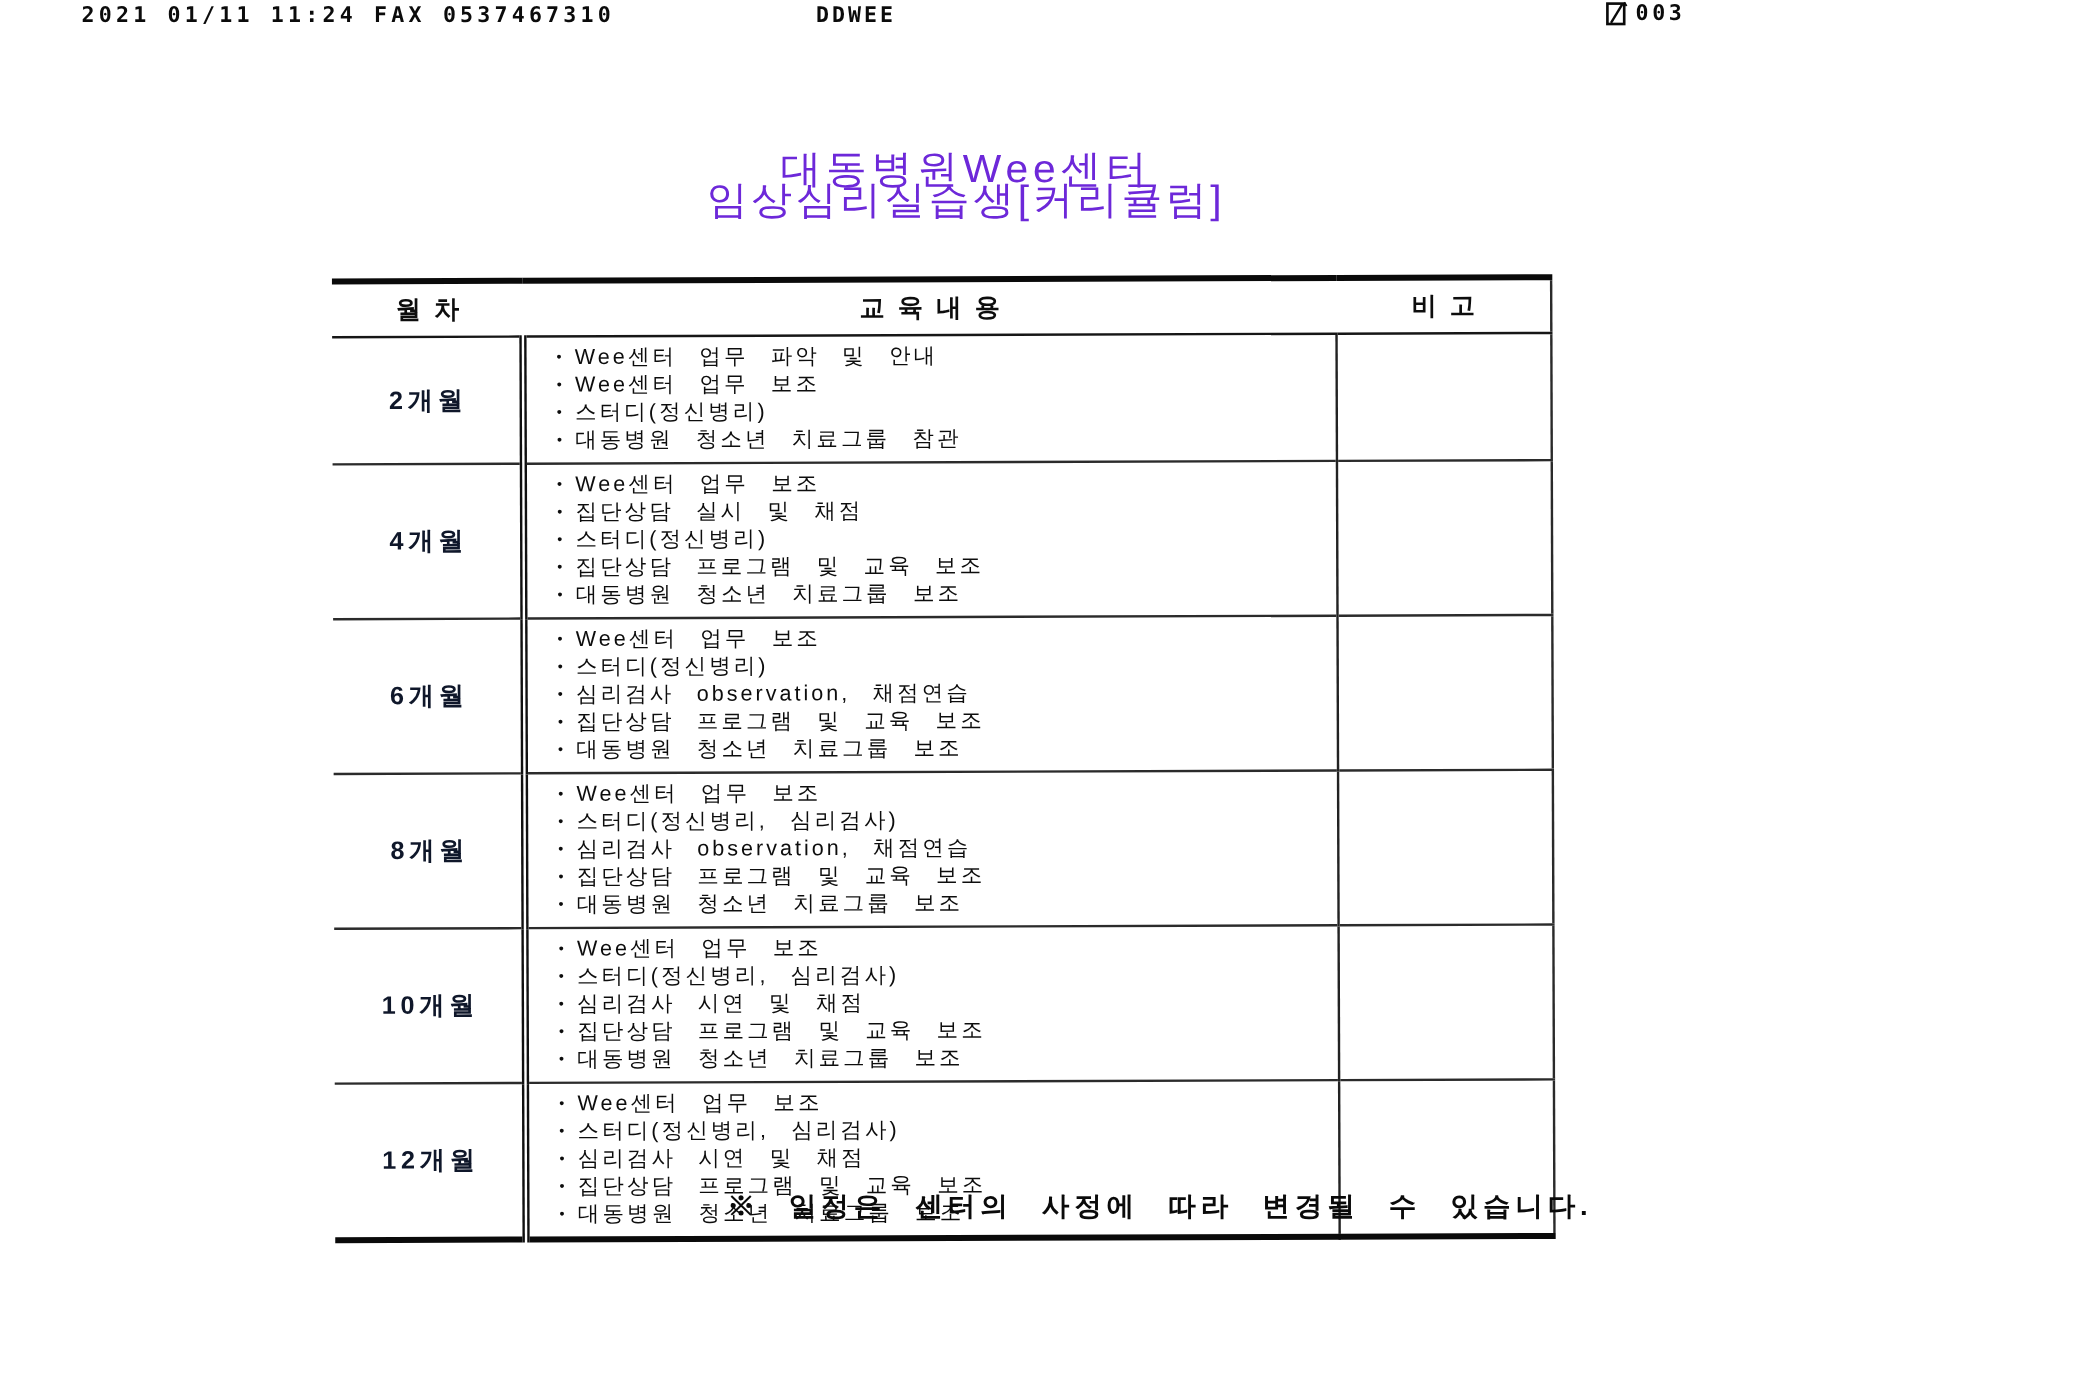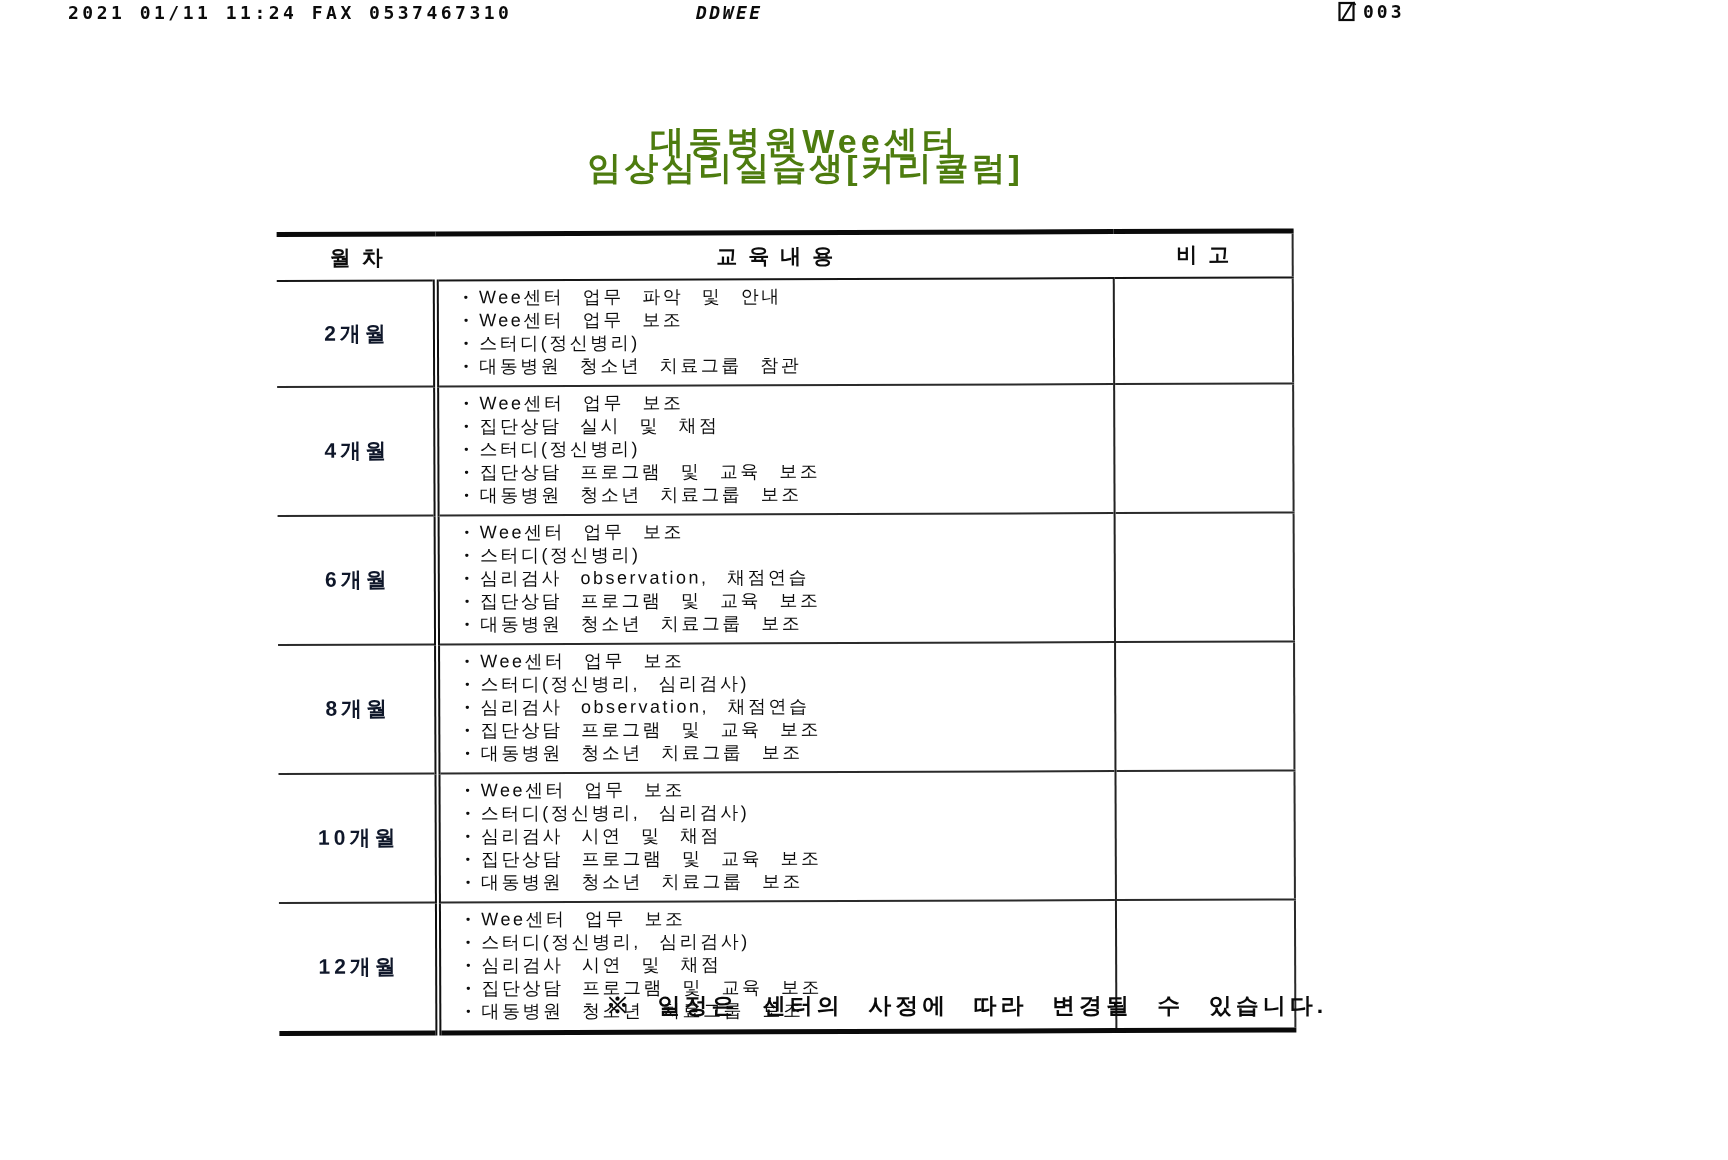--- a/index.html
+++ b/index.html
@@ -10,29 +10,29 @@
     -webkit-font-smoothing:none;
   }
 
   
   .fax-header {
     position:absolute; top:1px; left:0; width:100%; height:26px;
     font-family:"DejaVu Sans Mono", monospace; font-weight:bold;
     font-size:18px; color:#0b0b0b;
   }
   .fax-datetime { position:absolute; left:68px; top:1px; letter-spacing:3.5px; }
-  .fax-sender   { position:absolute; left:696px; top:1px; letter-spacing:2.5px;font-style:italic; }
+  .fax-sender   { position:absolute; left:680px; top:1px; letter-spacing:2.5px; }
   .fax-page     { position:absolute; left:1338px; top:0; display:flex; gap:6px; }
   .fax-page-num { letter-spacing:3px; }
   .doc-icon svg { display:block; }
 
   
   .doc-title {
     position:absolute; top:126px; left:0; width:1610px; text-align:center;
-    font-weight:bold; color:#4d7c0f;
+    font-weight:normal; color:#6d28d9;
   }
   .doc-title .t1 { font-size:34px; letter-spacing:4px; line-height:30px; transform:scaleY(.96); }
   .doc-title .t2 { font-size:34px; letter-spacing:3px; line-height:30px; margin-top:-4px; transform:scaleY(.96); }
 
   
   .table-wrap { position:absolute; left:278px; top:232px; transform:rotate(-0.2deg); transform-origin:left center; }
   table {
     border-collapse:collapse; table-layout:fixed; width:1016px;
     border-top:5px solid #0a0a0a; border-bottom:5px solid #0a0a0a;
     border-right:2px solid #2a2a2a;

